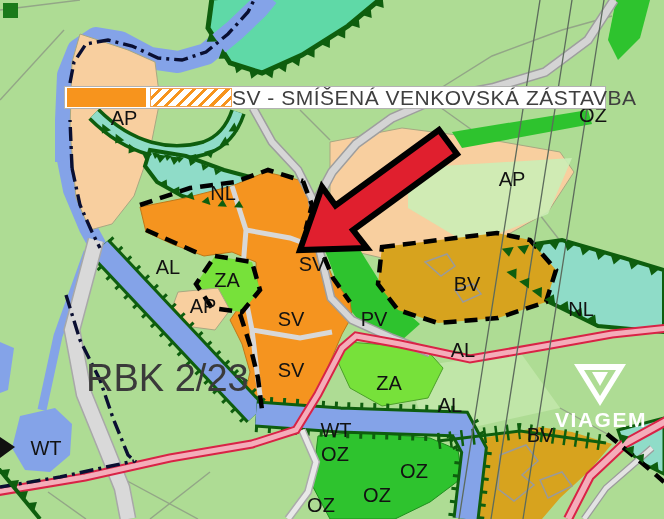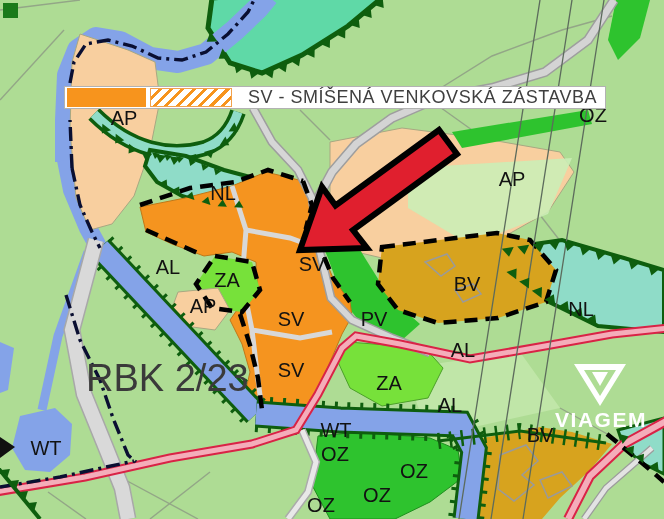--- a/index.html
+++ b/index.html
@@ -8,21 +8,21 @@
   #map-svg{position:absolute;left:0;top:0;}
   .zlabel{font-family:"Liberation Sans",sans-serif;font-size:20px;fill:#121212;text-anchor:middle;}
   .rbk{font-family:"Liberation Sans",sans-serif;font-size:38px;fill:#3a3a3a;}
   .wmark{font-family:"Liberation Sans",sans-serif;font-size:21px;font-weight:bold;fill:#ffffff;
          text-anchor:middle;letter-spacing:1.5px;}
   #legend-bar{position:absolute;left:64px;top:86px;width:542px;height:23px;background:#ffffff;
     border:1px solid #b2b2b2;display:flex;align-items:center;box-sizing:border-box;padding:0 8px 0 2px;}
   .swatch-solid{width:79px;height:19px;background:#F7941D;flex:0 0 auto;}
   .swatch-hatch{width:82px;height:19px;margin-left:4px;flex:0 0 auto;border:1px solid #F2A24C;box-sizing:border-box;
     background:repeating-linear-gradient(135deg,#ffffff 0 5px,#F7941D 5px 8px);}
-  #legend-text{margin-left:auto;font-size:18px;color:#3f3f3f;white-space:nowrap;letter-spacing:.5px;}
+  #legend-text{margin-left:auto;font-size:21px;color:#3f3f3f;white-space:nowrap;letter-spacing:.5px;}
 </style>
 </head>
 <body>
 
 <div id="stage">
 <svg id="map-svg" width="664" height="519" viewBox="0 0 664 519">
 
   <rect x="0" y="0" width="664" height="519" fill="#AEDC94"></rect>
   <polygon points="404,368 520,352 560,408 470,428 420,412" fill="#C0E6A8"></polygon>
 

